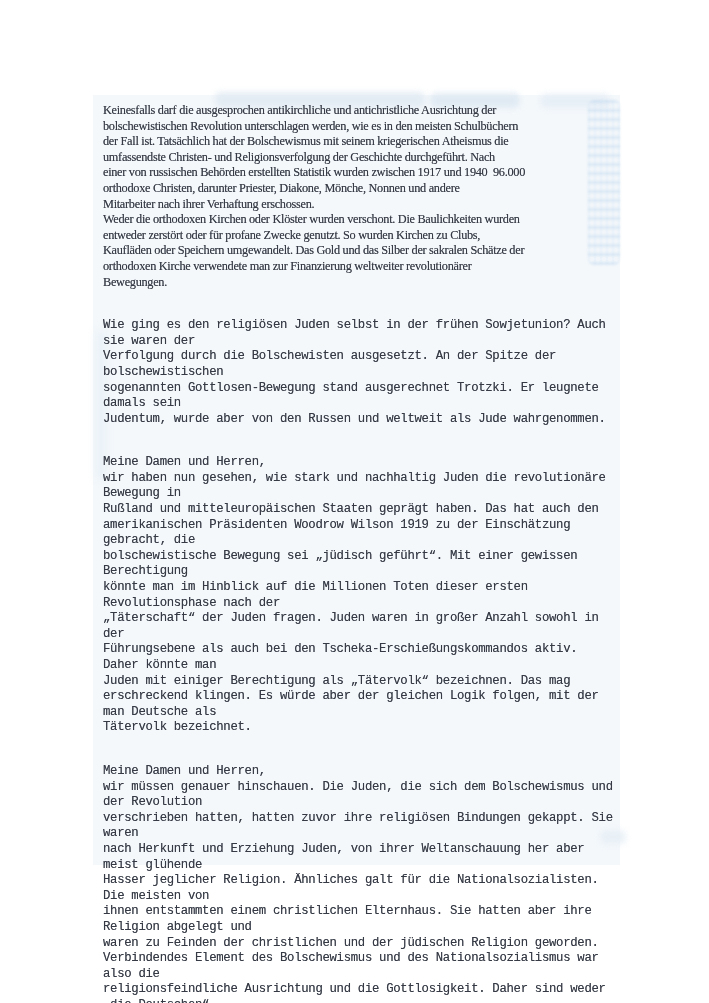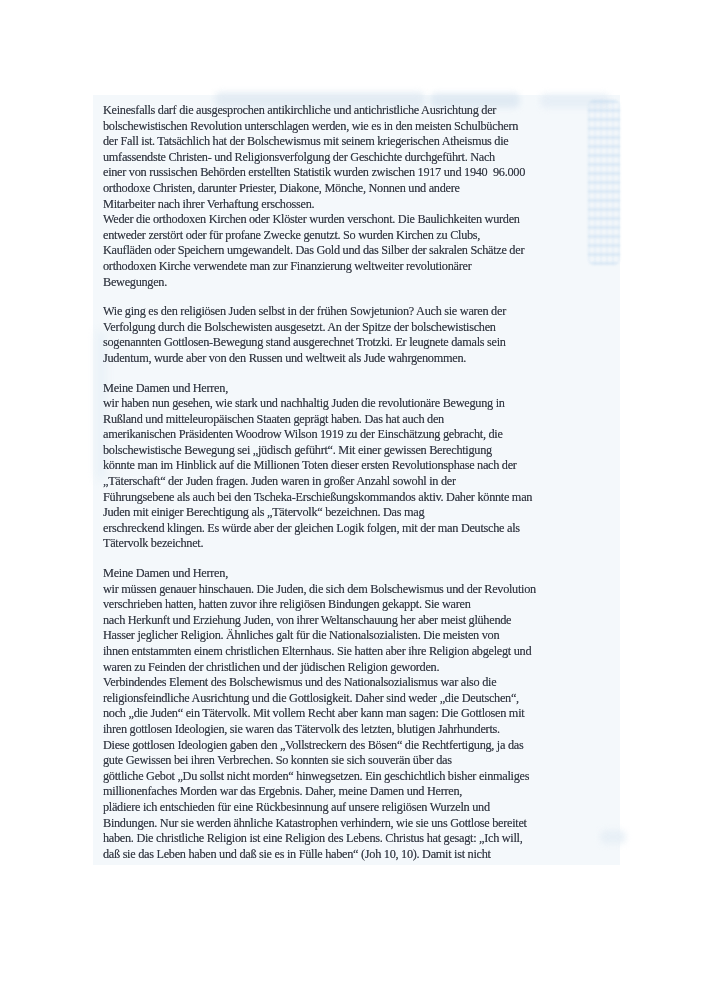--- a/index.html
+++ b/index.html
@@ -56,21 +56,22 @@
     font-size: 12.3px;
     line-height: 15.6px;
     letter-spacing: -0.3px;
     text-shadow: 0 0 0.5px rgba(53, 58, 69, 0.6);
   }
   .para {
     margin: 0;
     white-space: pre-wrap; 
   }
   .para + .para {
-    margin-top: 14px;
+    margin-top: 28px;
+    font-family: Liberation Mono, monospace;
   }
 </style>
 </head>
 <body>
 
 <div class="page">
 
   <div class="scan-region"></div>
 
   <div class="artifact a1"></div>

